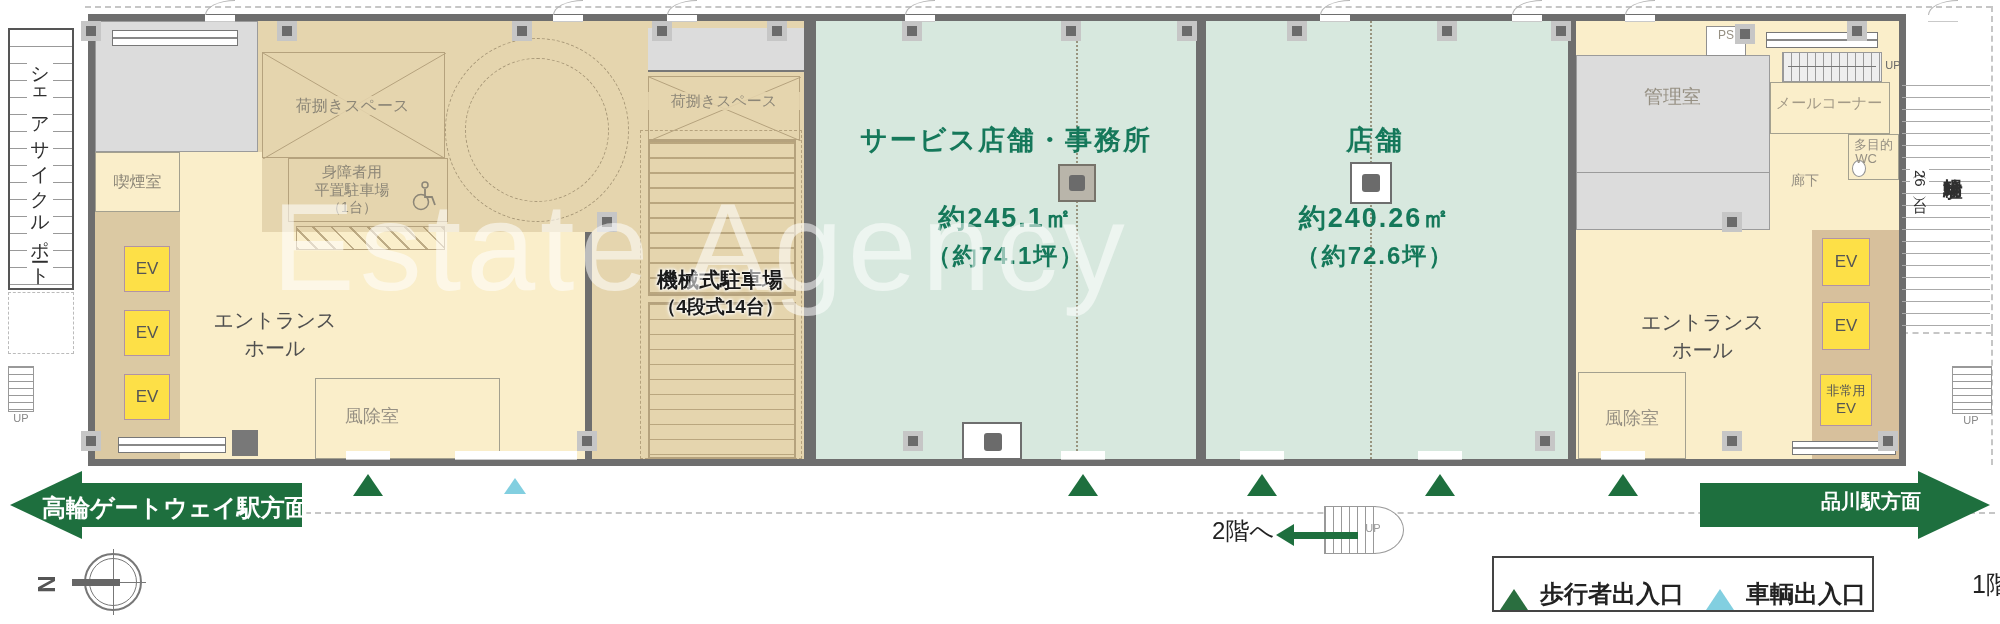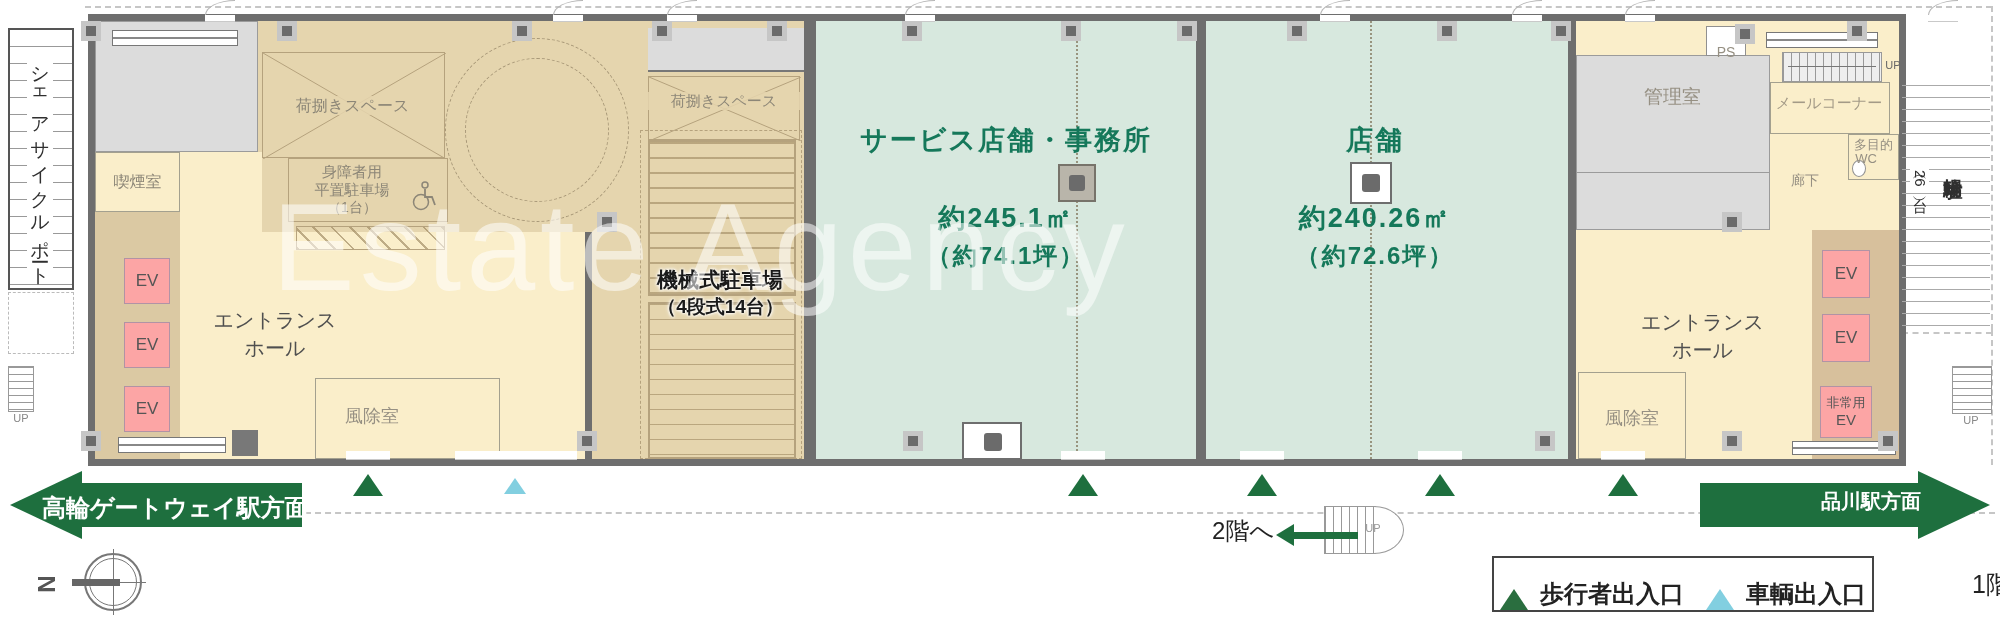--- a/index.html
+++ b/index.html
@@ -10,21 +10,21 @@
   .bldg{border:7px solid #6e6e6e;background:#fff;z-index:0;}
   .tan{background:#e5d5ae;z-index:1;}
   .tan2{background:#dbc9a3;z-index:2;}
   .tan3{background:#d7c09c;z-index:2;}
   .cream{background:#faeeca;z-index:2;}
   .green{background:#d7e8de;z-index:1;}
   .grayroom{background:#dcdcdc;border:1px solid #9b9b9b;z-index:2;}
   .wall{background:#6e6e6e;z-index:3;}
   .thinbox{border:1px solid #b5a27d;z-index:2;}
   .roombox{border:1px solid #a3a08f;z-index:2;}
-  .pink{background:#fca5a5;border:1px solid #b193a5;z-index:3;display:flex;align-items:center;justify-content:center;color:#555;margin-top:12px;}
+  .pink{background:#fde047;border:1px solid #b193a5;z-index:3;display:flex;align-items:center;justify-content:center;color:#555;}
   
   .pcol{width:20px;height:20px;background:#6b6b6b;border:5px solid #c6c6c6;z-index:4;}
   .dotline{width:0;border-left:2px dotted #98947e;z-index:2;}
   .dash-h{border-top:2px dashed #c6c6c6;z-index:0;}
   .dash-v{border-left:2px dashed #c6c6c6;z-index:0;}
   .gap{background:#fff;z-index:3;border-bottom:1px solid #c9c9c9;}
   .arc{width:30px;height:15px;border:1px solid #b5b5b5;border-right:none;border-bottom:none;border-radius:100% 0 0 0;z-index:2;}
   .bar{background:#fff;border:1px solid #777;z-index:3;
        background-image:linear-gradient(180deg,transparent 44%,#888 44%,#888 56%,transparent 56%);}
   .treads-v{border:1px solid #999;z-index:3;background-image:repeating-linear-gradient(90deg,#999 0 1px,transparent 1px 8px);}
@@ -162,21 +162,21 @@
     <div style="position:absolute;left:10px;top:10px;width:18px;height:18px;background:#6b6b6b;border-radius:3px;"></div>
   </div>
   <div class="abs tenant-t" style="left:1205px;top:122px;width:340px;font-size:27px;">店舗</div>
   <div class="abs tenant-t" style="left:1205px;top:200px;width:340px;font-size:27px;">約240.26㎡</div>
   <div class="abs tenant-t" style="left:1205px;top:240px;width:340px;font-size:24px;">（約72.6坪）</div>
 
   <div class="abs grayroom" style="left:1576px;top:55px;width:194px;height:175px;"></div>
   <div class="abs" style="left:1576px;top:172px;width:194px;height:1px;background:#9b9b9b;z-index:3;"></div>
   <div class="abs lbl" style="left:1580px;top:86px;width:185px;font-size:19px;color:#969083;">管理室</div>
   <div class="abs" style="left:1706px;top:26px;width:40px;height:30px;background:#fff;border:1px solid #909090;z-index:3;"></div>
-  <div class="abs lbl" style="left:1706px;top:44px;width:40px;font-size:14px;color:#969083;">PS</div>
+  <div class="abs lbl" style="left:1706px;top:28px;width:40px;font-size:12px;color:#969083;">PS</div>
   <div class="abs bar" style="left:1766px;top:32px;width:112px;height:16px;"></div>
   <div class="abs treads-v" style="left:1782px;top:52px;width:100px;height:30px;background-color:#eee;"></div>
   <div class="abs" style="left:1788px;top:66px;width:88px;height:1px;background:#777;z-index:4;"></div>
   <div class="abs lbl" style="left:1880px;top:59px;width:26px;font-size:11px;color:#666;">UP</div>
   <div class="abs cream roombox" style="left:1770px;top:82px;width:120px;height:52px;"></div>
   <div class="abs lbl" style="left:1768px;top:94px;width:122px;font-size:15px;color:#a39a87;">メールコーナー</div>
   <div class="abs cream roombox" style="left:1848px;top:134px;width:51px;height:46px;"></div>
   <div class="abs lbl" style="left:1848px;top:137px;width:51px;font-size:13px;color:#969083;">多目的</div>
   <div class="abs lbl" style="left:1844px;top:151px;width:44px;font-size:13px;color:#969083;">WC</div>
   <div class="abs" style="left:1852px;top:160px;width:14px;height:17px;border:1.5px solid #909090;border-radius:50%;background:#fff;z-index:3;"></div>

